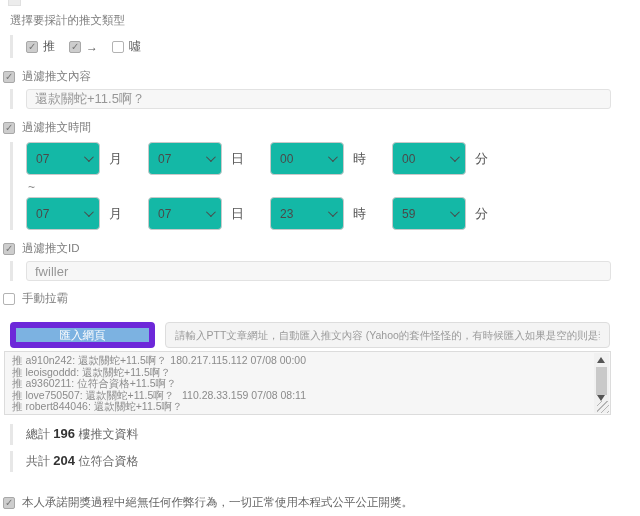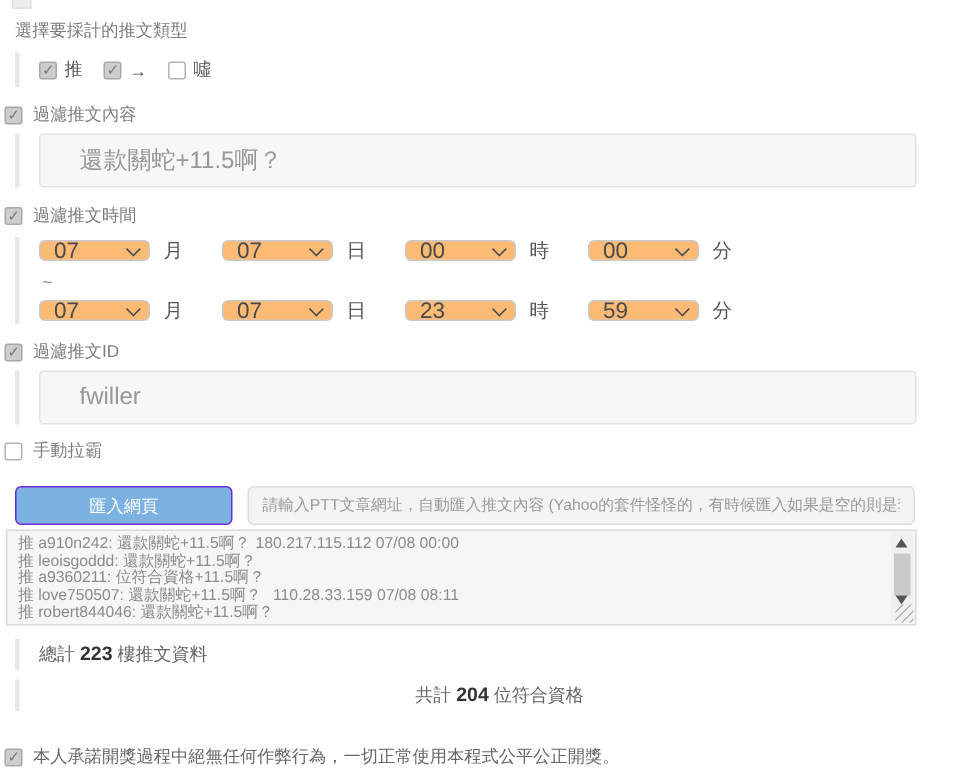--- a/index.html
+++ b/index.html
@@ -19,37 +19,37 @@
   .cb:checked { background:#cdcdcd; border-color:#a8a8a8; }
   .cb:checked::after { content:"✓"; position:absolute; left:1px; top:-1px; font-size:10px; color:#777; }
 
   .push-row { margin-top:7px; padding-top:3px; padding-bottom:3px; }
   .push-opt { display:flex; align-items:center; margin-right:14px; font-size:12px; color:#555; }
   .push-opt .cb { margin-right:5px; }
 
   .section-row { display:flex; align-items:center; margin:11px 0 0 3px; font-size:11.5px; color:#7d7d7d; }
   .section-row .cb { margin-right:7px; }
 
-  .text-input { display:block; width:585px; height:36px; background:#f7f7f7; border:1px solid #e2e2e2; border-radius:3px; color:#979797; font-size:16px; padding:0 26px; margin-top:5px; outline:none; }
+  .text-input { display:block; width:585px; height:20px; background:#f7f7f7; border:1px solid #e2e2e2; border-radius:3px; color:#979797; font-size:13px; padding:0 8px; margin-top:5px; outline:none; }
   .text-input::placeholder { color:#979797; }
 
   
   .sel-row { margin-top:7px; display:flex; align-items:center; }
-  .sel { display:inline-flex; align-items:center; justify-content:space-between; width:74px; height:14px; background:#fdba74; border:1px solid #c9c9c9; border-radius:4px; padding:0 8px 0 9px; color:#4a4a4a; font-size:15px; cursor:pointer; }
+  .sel { display:inline-flex; align-items:center; justify-content:space-between; width:74px; height:33px; background:#14b8a6; border:1px solid #c9c9c9; border-radius:4px; padding:0 8px 0 9px; color:#4a4a4a; font-size:12px; cursor:pointer; }
   .chev { width:7px; height:7px; border-right:1.6px solid #4a4a4a; border-bottom:1.6px solid #4a4a4a; transform:rotate(45deg) translateY(-2px); flex:0 0 auto; }
   .sel-unit { font-size:13px; color:#555; margin:0 0 0 9px; }
   .sel-group { display:flex; align-items:center; margin-right:26px; }
   .tilde { color:#8a8a8a; font-size:12px; margin:5px 0 3px 2px; }
 
   .hint { font-size:11px; color:#9a9a9a; margin-top:6px; padding-bottom:2px; }
 
   .manual-row { margin:10px 0 0 3px; }
 
   .import-row { display:flex; align-items:center; margin:16px 0 0 10px; }
-  .btn-blue { background:#7cb2e1; border:1px solid #6d28d9; color:#fdfdfd; border-radius:4px; cursor:pointer; font-family:inherit; }
+  .btn-blue { background:#7cb2e1; border:6px solid #6d28d9; color:#fdfdfd; border-radius:4px; cursor:pointer; font-family:inherit; }
   .btn-import { width:145px; height:26px; font-size:11.5px; }
   .import-input { width:445px; height:26px; background:#f4f4f4; border:1px solid #ddd; border-radius:4px; margin-left:10px; font-size:10.5px; color:#9a9a9a; padding:0 9px; outline:none; }
   .import-input::placeholder { color:#9a9a9a; }
 
   
   .paste-box { position:relative; margin:3px 0 0 4px; width:607px; height:64px; background:#f6f6f6; border:1px solid #dcdcdc; font-size:10.5px; color:#8b8b8b; padding:3px 20px 3px 7px; overflow:hidden; }
   .c-line { position:relative; height:11.5px; line-height:11.5px; white-space:nowrap; }
   .c-ip { position:absolute; left:16px; top:0; width:278px; text-align:right; }
   .scrollbar { position:absolute; top:1px; right:1px; bottom:1px; width:15px; background:#f1f1f1; }
   .sb-arrow { position:absolute; left:3px; width:0; height:0; border-left:4.5px solid transparent; border-right:4.5px solid transparent; }
@@ -201,24 +201,24 @@
   <div class="scrollbar">
     <div class="sb-arrow sb-up"></div>
     <div class="sb-thumb"></div>
     <div class="sb-arrow sb-down"></div>
   </div>
   <div class="grip"></div>
 </div>
 
 <div class="indent stat-line">
   <span>總計</span>
-  <span class="stat-num">223</span>
+  <span class="stat-num">196</span>
   <span>樓推文資料</span>
 </div>
-<div class="indent stat-line" style="margin-top:6px;text-align:center;">
+<div class="indent stat-line" style="margin-top:6px;">
   <span>共計</span>
   <span class="stat-num">204</span>
   <span>位符合資格</span>
 </div>
 
 <div class="section-row promise-row">
   <input type="checkbox" class="cb" checked="" style="">
   <span>本人承諾開獎過程中絕無任何作弊行為，一切正常使用本程式公平公正開獎。</span>
 </div>
 

